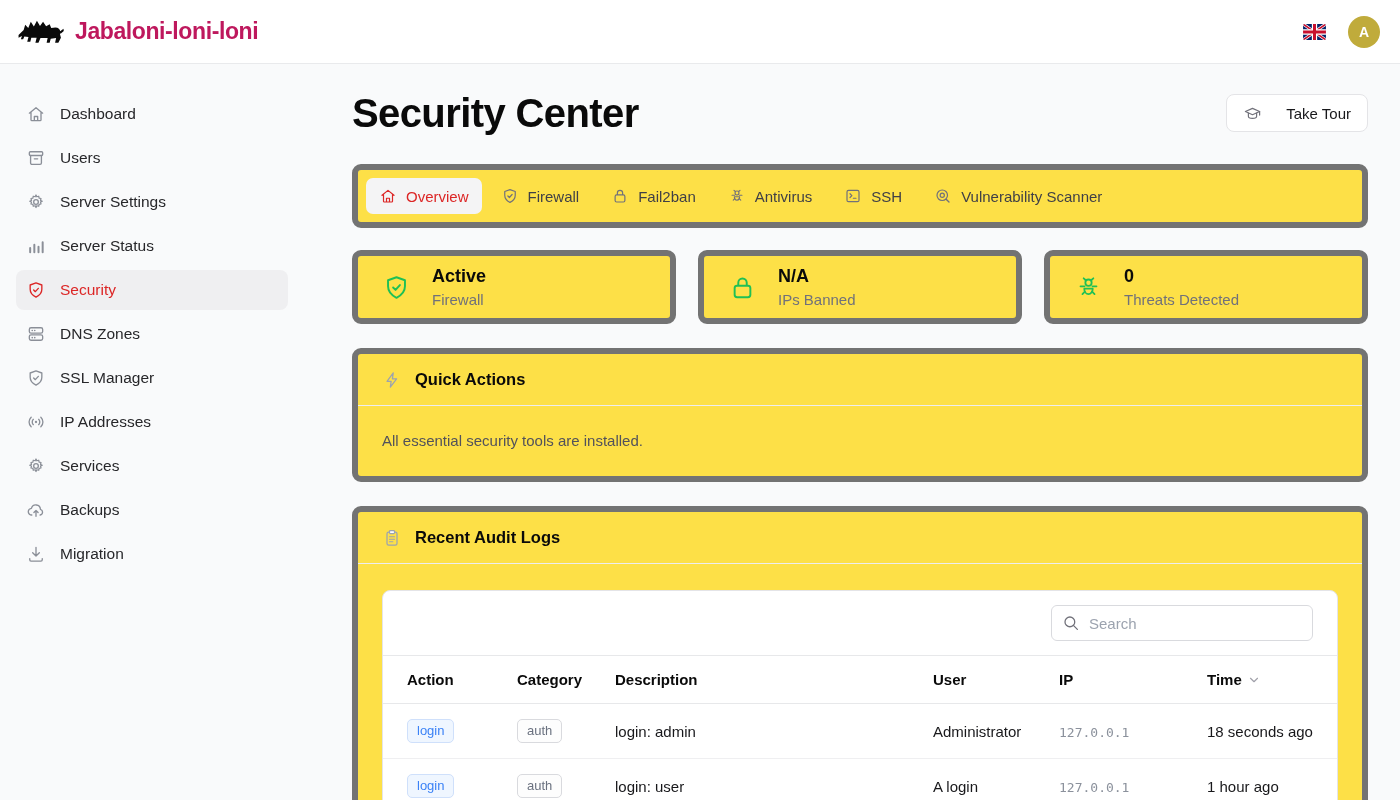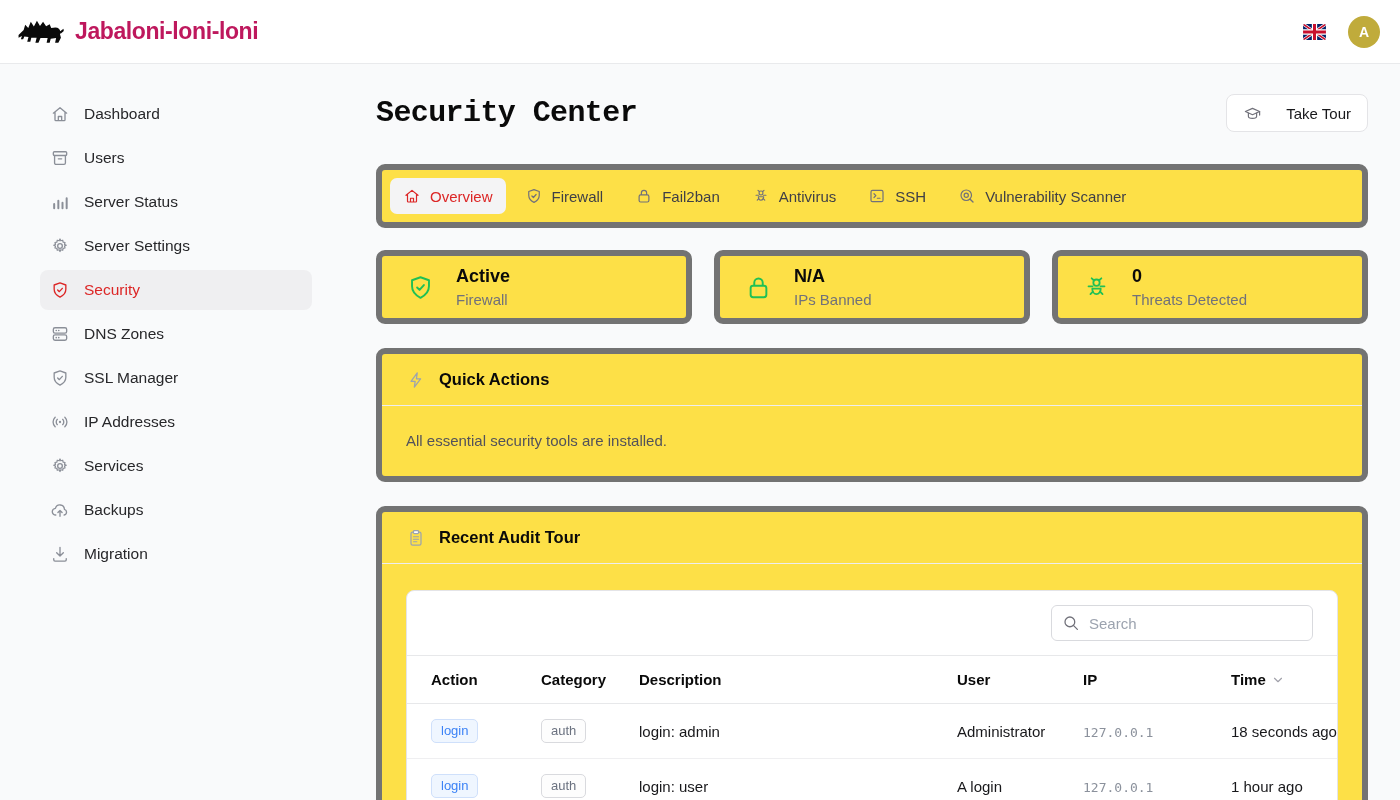--- a/index.html
+++ b/index.html
@@ -25,39 +25,39 @@
   .topbar-right { display: flex; align-items: center; gap: 22px; }
   .flag { width: 23px; height: 16px; border-radius: 2px; overflow: hidden; display: block; cursor: pointer; }
   .avatar {
     width: 32px; height: 32px; border-radius: 50%;
     background: #c0ab3b; color: #ffffff;
     display: flex; align-items: center; justify-content: center;
     font-size: 14px; font-weight: 700; cursor: pointer;
   }
 
   
-  .layout { display: flex; height: 736px; padding-left: 24px; }
+  .layout { display: flex; height: 736px; }
 
   
   .sidebar { width: 304px; flex: 0 0 304px; padding: 30px 16px 0 16px; }
   .side-item {
     display: flex; align-items: center; gap: 14px;
     height: 40px; margin-bottom: 4px; padding: 0 10px;
     border-radius: 8px; cursor: pointer;
     font-size: 15.5px; color: #27272a;
   }
   .side-item .s-icon { width: 20px; height: 20px; color: #8b8f98; flex: 0 0 20px; }
   .side-item.active { background: #efeff1; color: #dc2626; font-weight: 500; }
   .side-item.active .s-icon { color: #dc2626; }
   .s-icon svg { width: 100%; height: 100%; display: block; }
 
   
   .main { flex: 1; padding: 30px 32px 0 48px; }
   .page-head { display: flex; align-items: center; justify-content: space-between; }
-  .page-title { font-size: 30px; line-height: 36px; font-weight: 700; letter-spacing: -0.6px; color: #0a0a0a; margin: 0; font-family: Liberation Mono, monospace; }
+  .page-title { font-size: 40px; line-height: 36px; font-weight: 700; letter-spacing: -0.6px; color: #0a0a0a; margin: 0; }
   .tour-btn {
     display: flex; align-items: center; gap: 24px;
     height: 38px; padding: 0 16px;
     background: #ffffff; border: 1px solid #e4e4e7; border-radius: 8px;
     font-size: 15px; color: #18181b; cursor: pointer;
     font-family: inherit;
   }
   .tour-btn .b-icon { width: 19px; height: 19px; color: #71717a; }
   .b-icon svg { width: 100%; height: 100%; display: block; }
 
@@ -260,32 +260,32 @@
       <span class="s-icon">
           <svg viewBox="0 0 24 24">
             <use href="#i-usersbox"></use>
           </svg>
         </span>
       <span>Users</span>
     </div>
     <div class="side-item">
       <span class="s-icon">
           <svg viewBox="0 0 24 24">
+            <use href="#i-gear"></use>
+          </svg>
+        </span>
+      <span>Server Settings</span>
+    </div>
+    <div class="side-item">
+      <span class="s-icon">
+          <svg viewBox="0 0 24 24">
             <use href="#i-bars"></use>
           </svg>
         </span>
       <span>Server Status</span>
-    </div>
-    <div class="side-item">
-      <span class="s-icon">
-          <svg viewBox="0 0 24 24">
-            <use href="#i-gear"></use>
-          </svg>
-        </span>
-      <span>Server Settings</span>
     </div>
     <div class="side-item active">
       <span class="s-icon">
           <svg viewBox="0 0 24 24">
             <use href="#i-shieldcheck"></use>
           </svg>
         </span>
       <span>Security</span>
     </div>
     <div class="side-item">
@@ -453,21 +453,21 @@
       </div>
     </section>
 
     <section class="panel section">
       <div class="section-head">
         <span class="h-icon">
             <svg viewBox="0 0 24 24">
               <use href="#i-clipboard"></use>
             </svg>
           </span>
-        <span class="section-title">Recent Audit Tour</span>
+        <span class="section-title">Recent Audit Logs</span>
       </div>
       <div class="section-body" style="padding: 26px 24px 40px 24px;">
         <div class="table-card">
           <div class="table-toolbar">
             <div class="search-wrap">
               <span class="sm-icon">
                   <svg viewBox="0 0 24 24">
                     <use href="#i-search"></use>
                   </svg>
                 </span>

